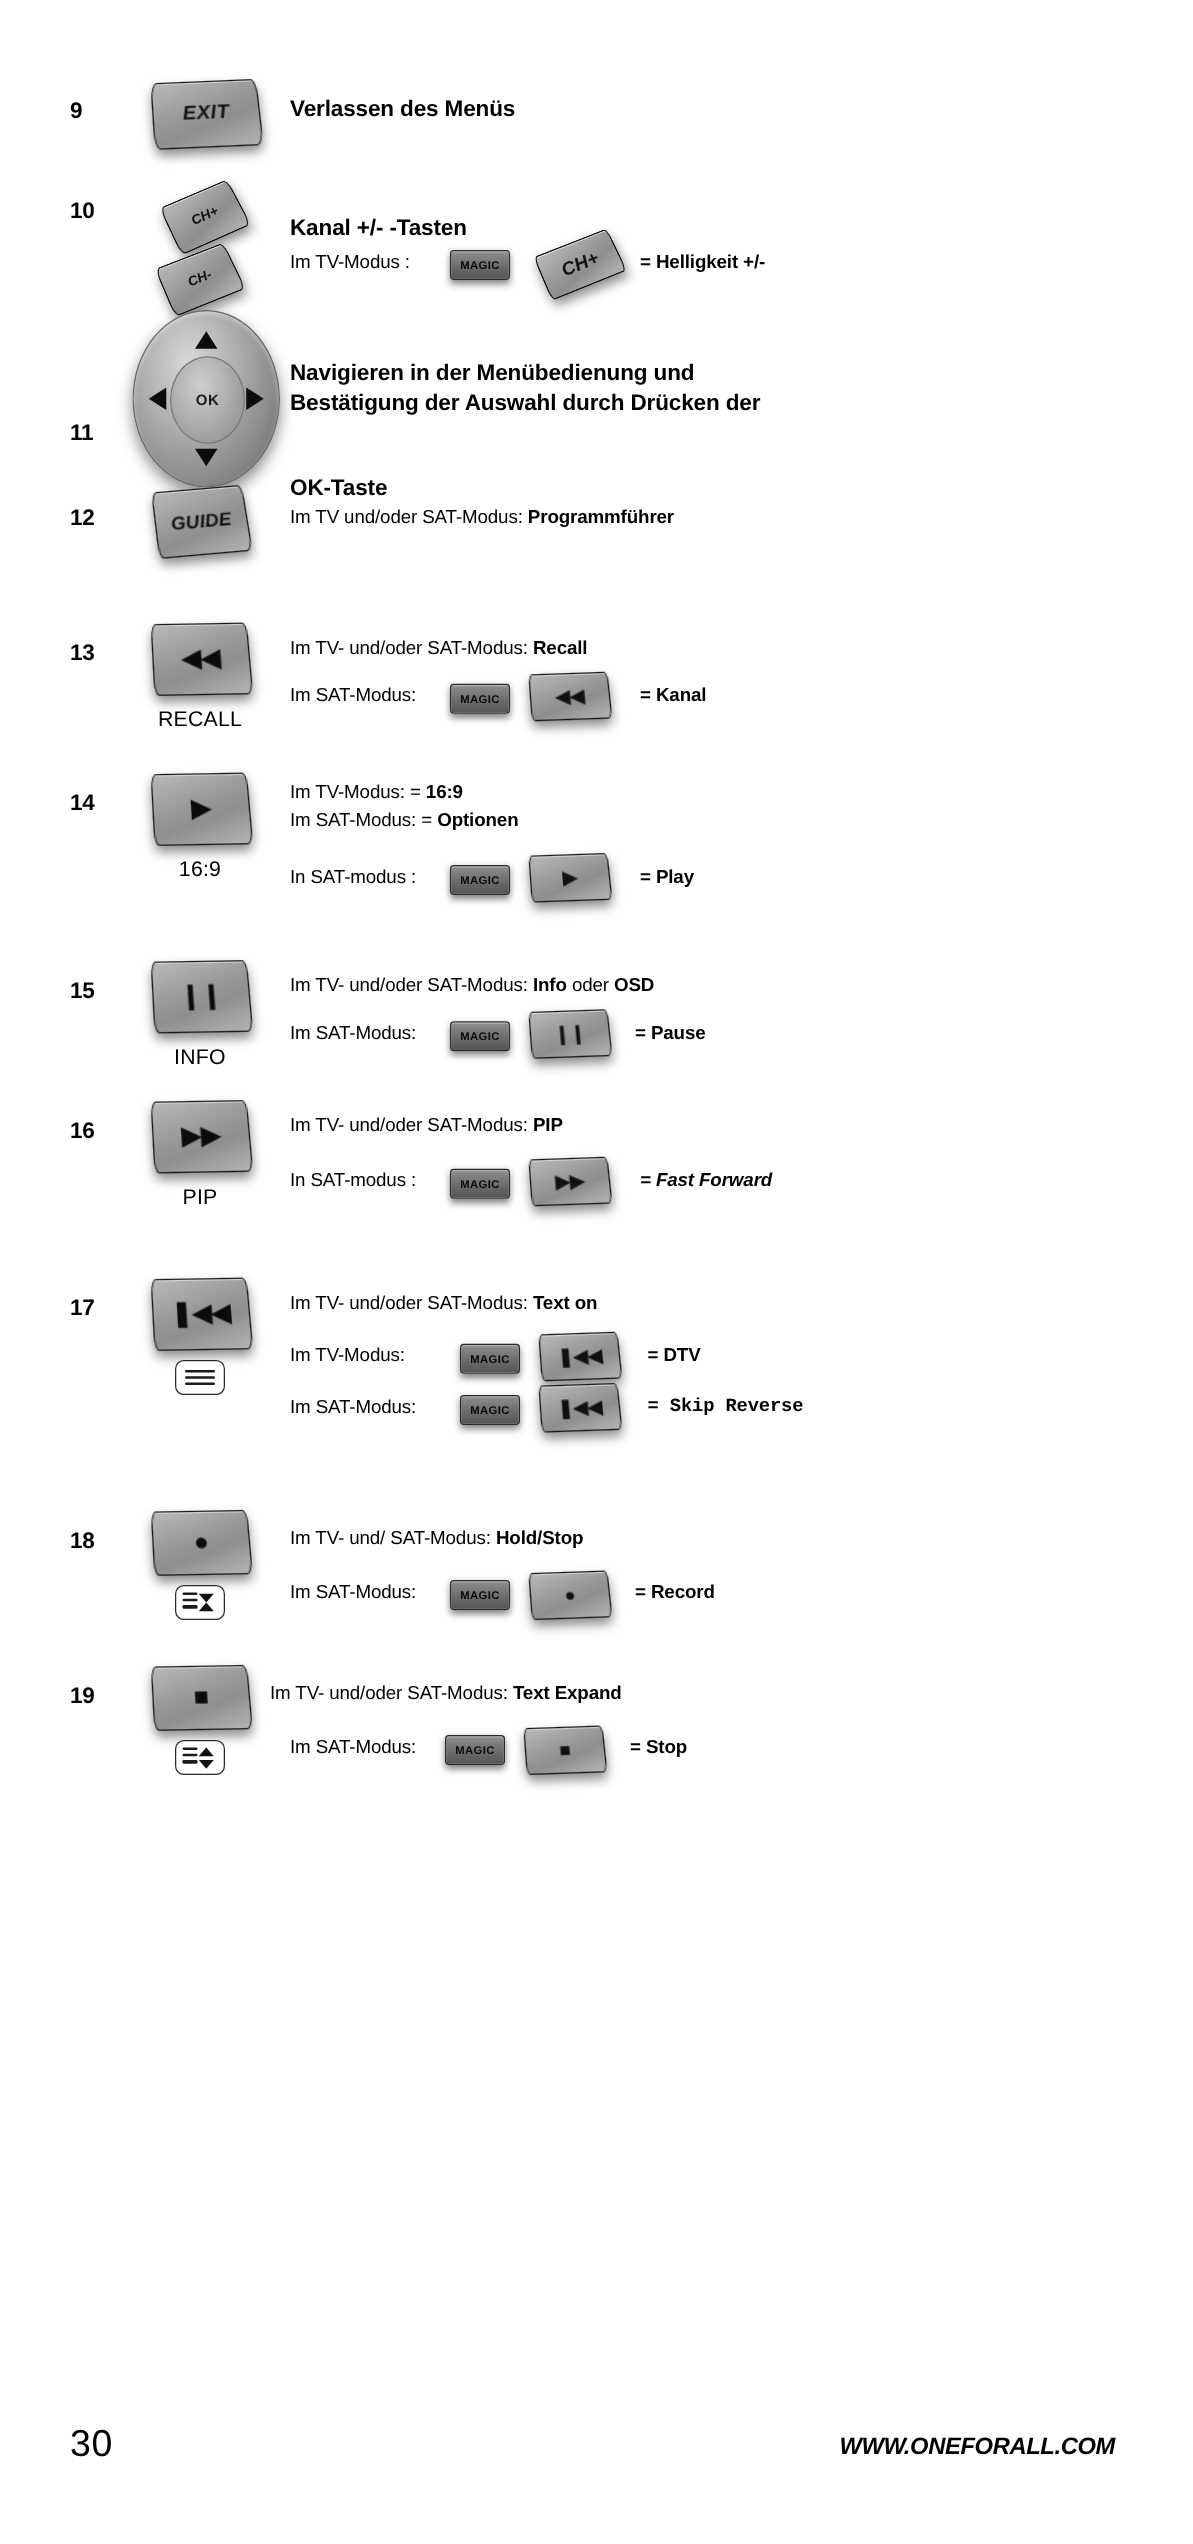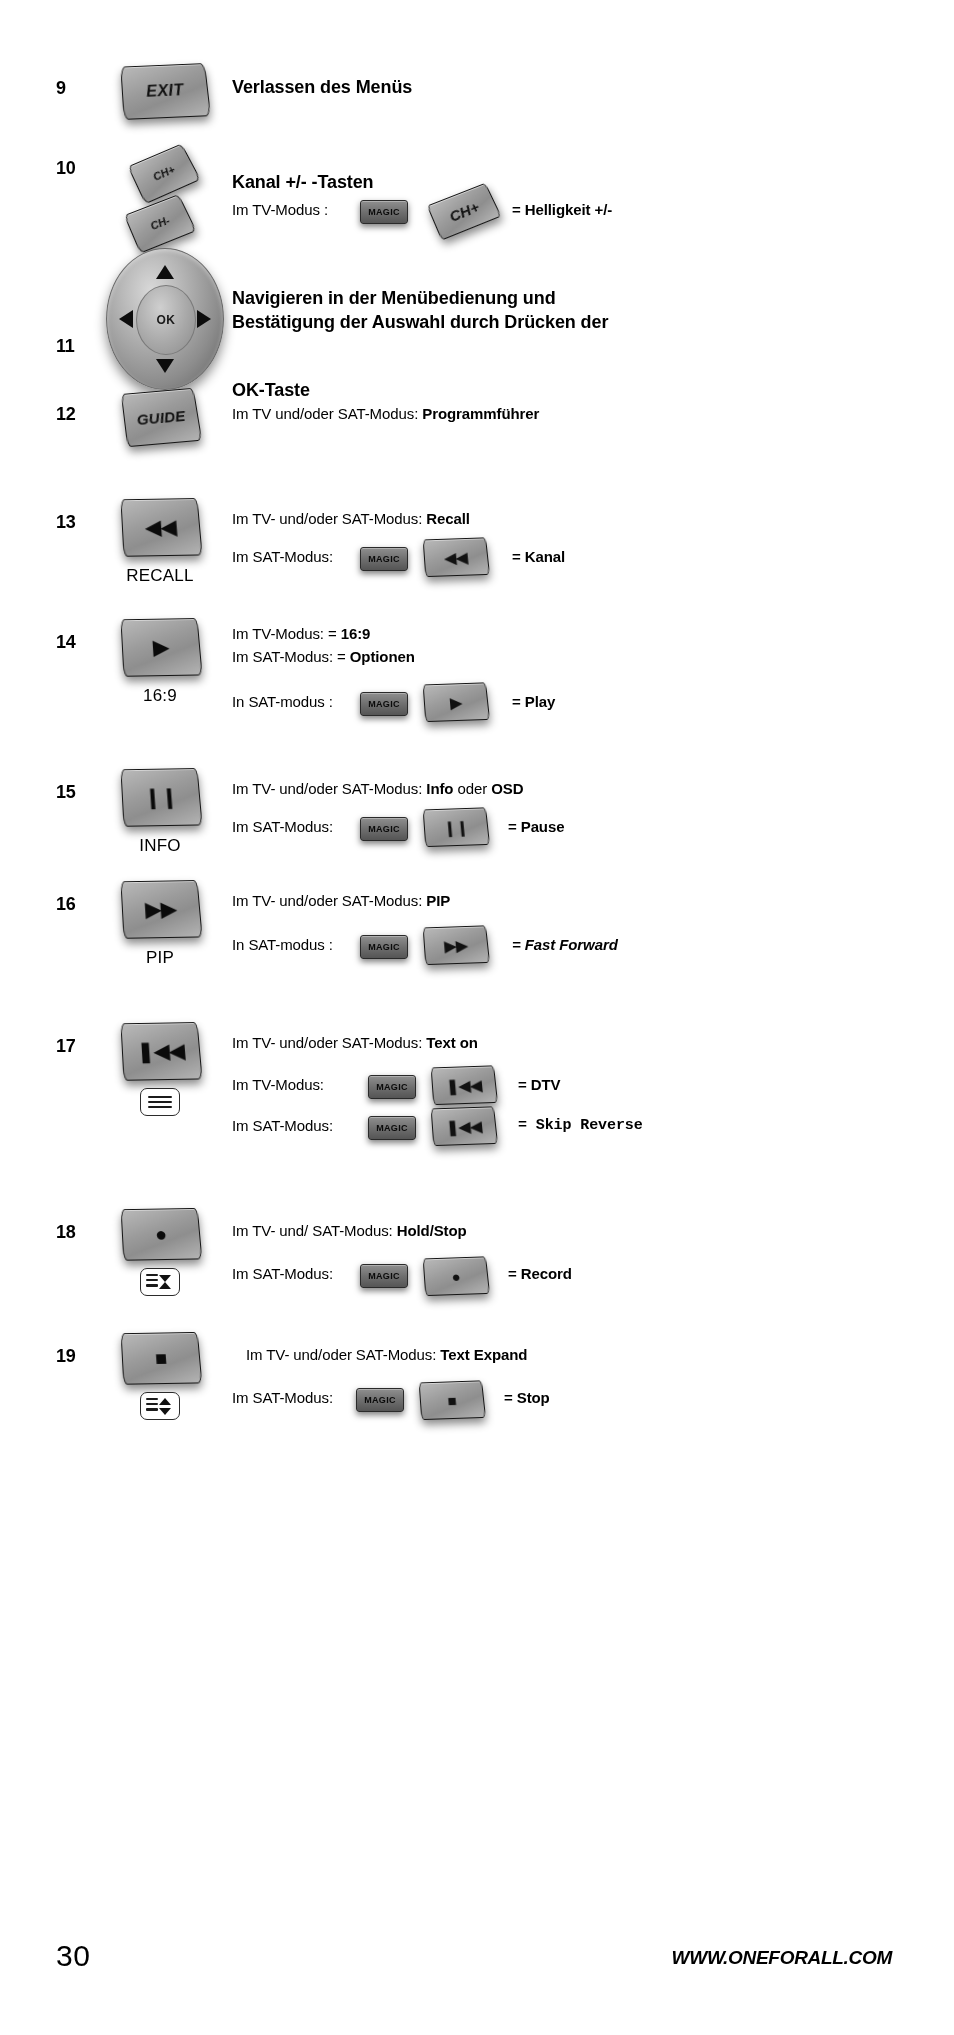--- a/index.html
+++ b/index.html
@@ -453,21 +453,21 @@
         <span class="bar"></span>
         <span class="bar"></span>
         <span class="bar"></span>
       </span>
       <span class="ttx-sym">
         <span class="tri-up"></span>
         <span class="tri-dn" style="margin-top:3px;"></span>
       </span>
     </div>
 
-    <div class="line" style="left:246px; top:11px;">
+    <div class="line" style="left:216px; top:11px;">
       <span>Im TV- und/oder SAT-Modus: </span><b>Text Expand</b>
     </div>
 
     <div class="line" style="left:232px; top:54px;">Im SAT-Modus:</div>
     <div class="key-magic" style="left:356px; top:56px;">
       <span>MAGIC</span>
     </div>
     <div class="key key-sm" style="left:420px; top:49px;">
       <span class="glyph">■</span>
     </div>

